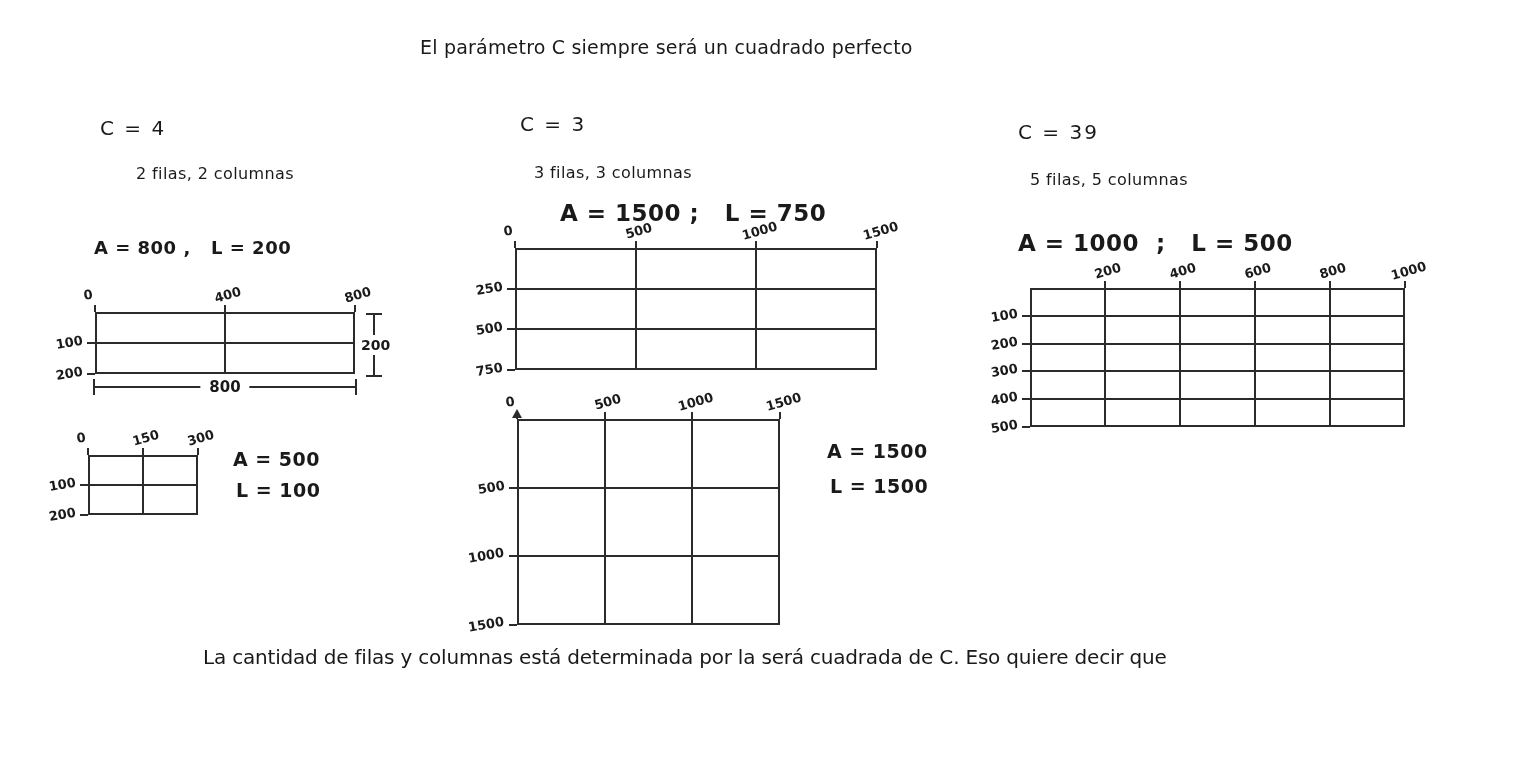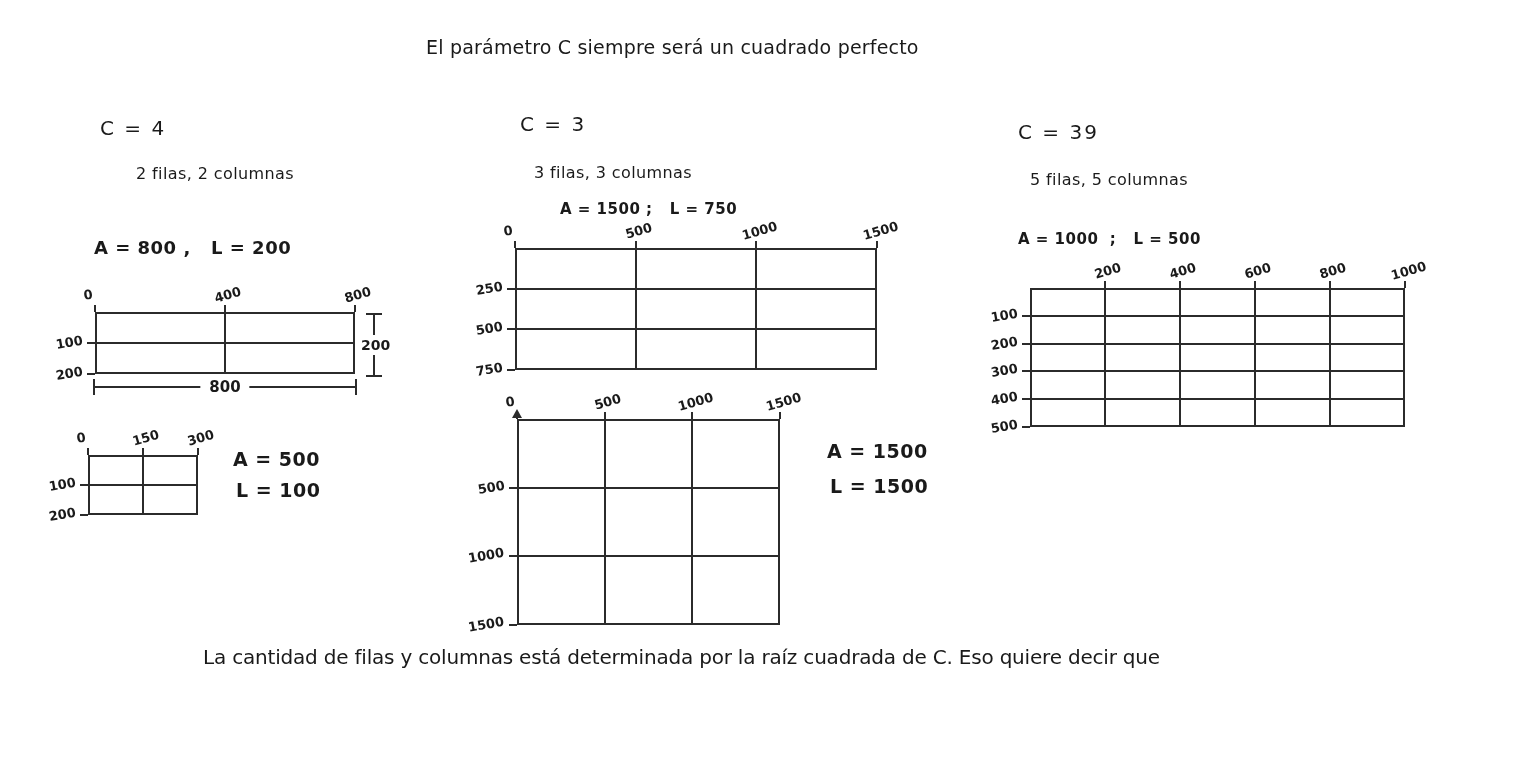--- a/index.html
+++ b/index.html
@@ -1,24 +1,24 @@
 <!DOCTYPE html>
 <html><head>
 <meta charset="utf-8">
 <style>
   html,body{margin:0;padding:0;background:#ffffff;}
   #canvas{
     position:relative;width:1532px;height:757px;background:#ffffff;
     font-family:"DejaVu Sans", sans-serif;color:#1a1a1a;overflow:hidden;
   }
   .txt{position:absolute;white-space:pre;color:#1a1a1a;}
-  .title{font-size:19px;letter-spacing:0.2px;margin-left:6px;}
+  .title{font-size:19px;letter-spacing:0.2px;}
   .heading{font-size:20px;letter-spacing:2px;}
   .subtitle{font-size:16px;letter-spacing:0.4px;}
-  .params{font-size:15px;font-weight:700;letter-spacing:0.5px;}
+  .params{font-size:23px;font-weight:700;letter-spacing:0.5px;}
   .sidelab{font-size:19px;font-weight:700;letter-spacing:0.5px;}
   .footer{font-size:20px;letter-spacing:-0.2px;}
   .abs{position:absolute;}
   .grid{position:absolute;}
   .gborder{position:absolute;left:0;top:0;right:0;bottom:0;border:2px solid #2b2b2b;}
   .gline,.gtick{position:absolute;background:#2b2b2b;}
   .xlab{position:absolute;font-size:13px;font-weight:700;white-space:nowrap;
         transform:translate(-40%,-105%) rotate(-16deg);}
   .xlab.origin{transform:translate(-125%,-105%) rotate(-8deg);}
   .ylab{position:absolute;font-size:13px;font-weight:700;white-space:nowrap;
@@ -169,15 +169,15 @@
       <div class="gtick" style="left: -8px; top: 54.6px; width: 8px; height: 2px;"></div>
       <div class="ylab" style="left: -10px; top: 55.6px;">200</div>
       <div class="gtick" style="left: -8px; top: 82.4px; width: 8px; height: 2px;"></div>
       <div class="ylab" style="left: -10px; top: 83.4px;">300</div>
       <div class="gtick" style="left: -8px; top: 110.2px; width: 8px; height: 2px;"></div>
       <div class="ylab" style="left: -10px; top: 111.2px;">400</div>
       <div class="gtick" style="left: -8px; top: 138px; width: 8px; height: 2px;"></div>
       <div class="ylab" style="left: -10px; top: 139px;">500</div>
     </div>
 
-  <div class="txt footer" style="left:203px;top:645px;">La cantidad de filas y columnas está determinada por la raíz cuadrada de C. Eso quiere decir que</div>
+  <div class="txt footer" style="left:203px;top:645px;">La cantidad de filas y columnas está determinada por la será cuadrada de C. Eso quiere decir que</div>
 
 </div>
 
 </body></html>

